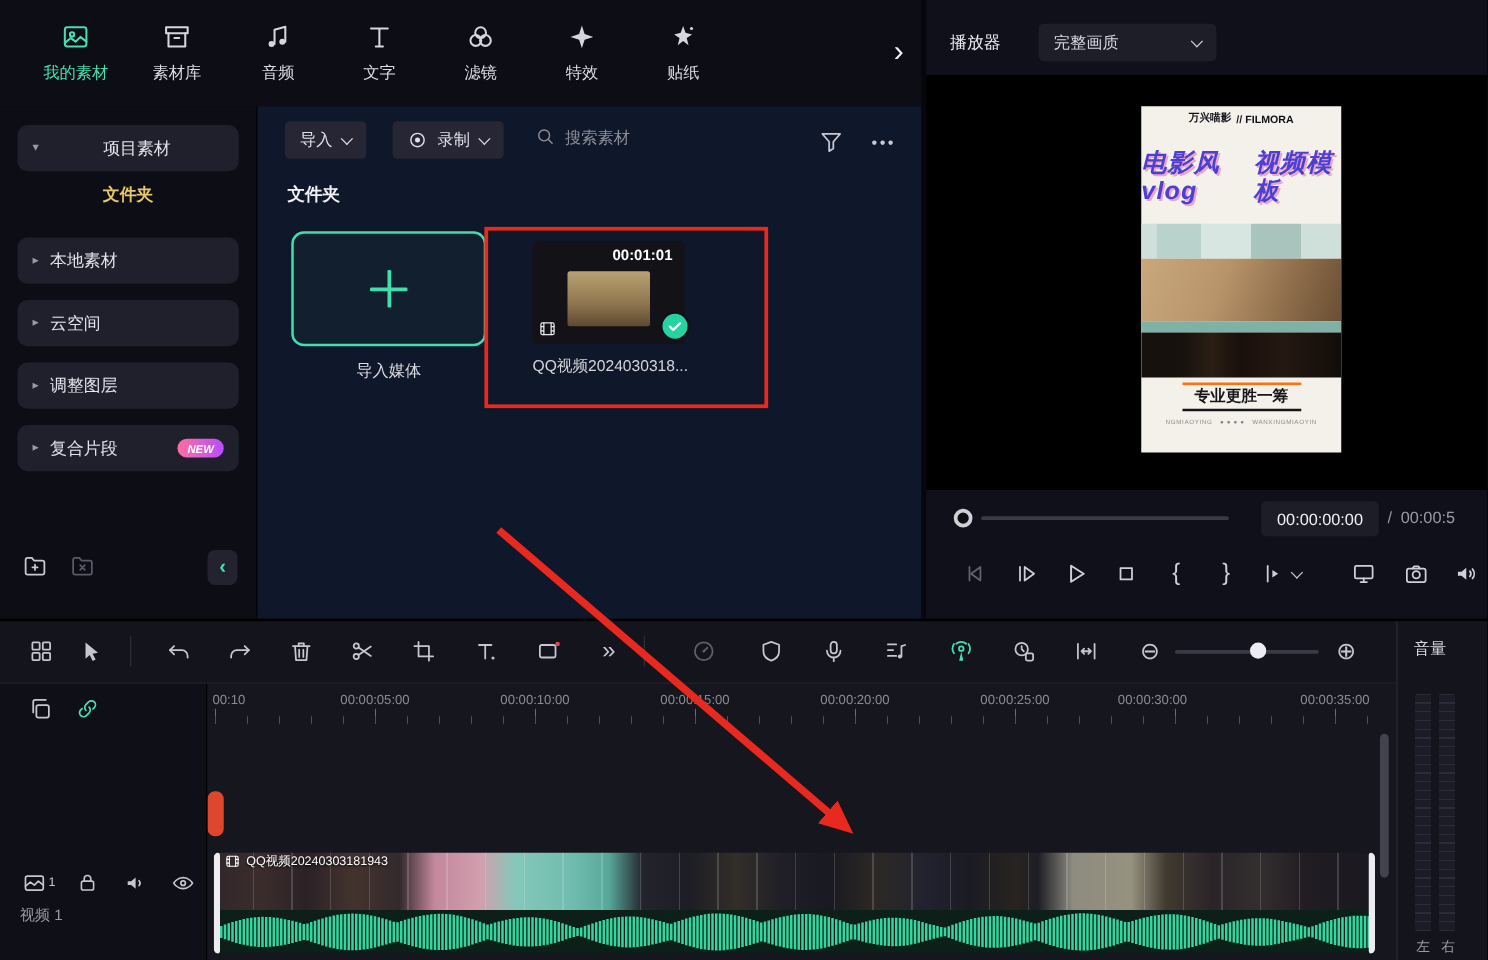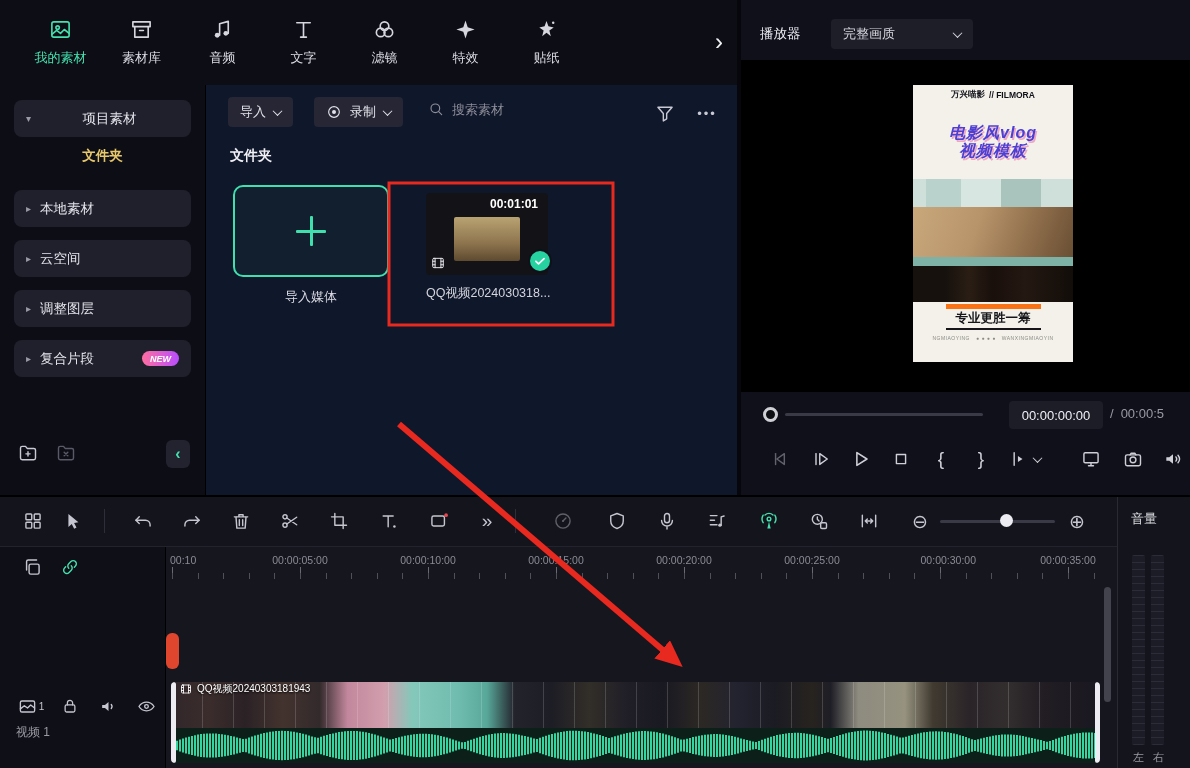--- a/index.html
+++ b/index.html
@@ -46,27 +46,27 @@
   #clip-check{position:absolute;right:-4px;bottom:2px;width:24px;height:24px;border-radius:50%;background:#26d3a0;border:2px solid #10101a;display:flex;align-items:center;justify-content:center}
   #clip-title{position:absolute;left:220px;top:200px;width:200px;font-size:12.5px;color:#d4d4dc;white-space:nowrap}
 
   
   #player{position:absolute;left:741px;top:0;width:449px;height:495px;background:#10101a}
   #player-title{position:absolute;left:19px;top:25px;font-size:13.5px;color:#ececf2}
   #quality-dd{position:absolute;left:90px;top:19px;width:142px;height:30px;background:#1e1e29;border-radius:4px;display:flex;align-items:center;justify-content:space-between;padding:0 12px;font-size:13px;color:#d6d6de;cursor:pointer}
   #stage{position:absolute;left:0;top:60px;width:449px;height:332px;background:#000;overflow:hidden}
   #vcard{position:absolute;left:172px;top:25px;width:160px;height:277px;background:#f4f1ea;display:flex;flex-direction:column;overflow:hidden}
   .v-title{height:20px;display:flex;align-items:center;justify-content:center;gap:4px;font-size:8.5px;font-weight:700;color:#101018}
-  .v-head{height:74px;display:flex;flex-direction:column;align-items:center;justify-content:center;font-size:16px;line-height:1.12;font-weight:800;font-style:italic;color:#4b3fd4;text-shadow:1.5px 1.5px 0 #eda6c4;letter-spacing:1px}
+  .v-head{height:74px;display:flex;flex-direction:row;align-items:center;justify-content:center;font-size:20px;line-height:1.12;font-weight:800;font-style:italic;color:#4b3fd4;text-shadow:1.5px 1.5px 0 #eda6c4;letter-spacing:1px}
   .v-band1{height:28px;background:linear-gradient(90deg,#cfe0db 0 8%,#b9d2cb 8% 30%,#d8e6e1 30% 55%,#a8c4bc 55% 80%,#cfe0db 80%)}
   .v-photo{height:50px;background:linear-gradient(110deg,#c9a87c 0%,#b8946a 40%,#8a6a48 75%,#6a4f34 100%)}
   .v-strip{height:9px;background:#7fb2a6}
   .v-dark{height:36px;background:linear-gradient(90deg,#16110d 0 20%,#2a1e14 35%,#190f0b 50%,#241812 70%,#120d09 100%)}
   .v-slogan{height:30px;display:flex;align-items:center;justify-content:center}
-  .v-slogan span{font-size:12.5px;font-weight:800;color:#15151a;border-top:5px solid #f97316;border-bottom:2px solid #15151a;padding:1px 10px}
+  .v-slogan span{font-size:12.5px;font-weight:800;color:#15151a;border-top:2px solid #f97316;border-bottom:2px solid #15151a;padding:1px 10px}
   .v-tiny{height:12px;display:flex;align-items:center;justify-content:center;gap:6px;font-size:5px;letter-spacing:.5px;color:#8a8a84}
   #prog-knob{position:absolute;left:22px;top:407px;width:15px;height:15px;border-radius:50%;border:3px solid #cfcfd6;background:#0d0d14;cursor:pointer}
   #prog-line{position:absolute;left:44px;top:413px;width:198px;height:3px;background:#3a3a46;border-radius:2px;cursor:pointer}
   #time-box{position:absolute;left:268px;top:401px;width:94px;height:28px;background:#1d1d28;border-radius:4px;display:flex;align-items:center;justify-content:center;font-size:13px;color:#f0f0f5}
   #time-total{position:absolute;left:369px;top:406px;width:78px;display:flex;gap:7px;font-size:13px;color:#9a9aa4;overflow:hidden;white-space:nowrap}
   .pc{position:absolute;top:445px;width:28px;height:28px;display:flex;align-items:center;justify-content:center;color:#cfcfd8;cursor:pointer;font-size:19px}
   .pc.dim{color:#62626c}
 
   
   #timeline{position:absolute;left:0;top:495px;width:1190px;height:273px;background:#14141d;border-top:2px solid #000}
@@ -507,21 +507,21 @@
       <div id="track-name">视频 1</div>
     </div>
 
     <div id="lane">
       <div class="ruler-lbl" style="left:4px">00:10</div>
       <div class="ruler-lbl" style="left:98px;width:72px;text-align:center">00:00:05:00</div>
       <div class="ruler-lbl" style="left:226px;width:72px;text-align:center">00:00:10:00</div>
       <div class="ruler-lbl" style="left:354px;width:72px;text-align:center">00:00:15:00</div>
       <div class="ruler-lbl" style="left:482px;width:72px;text-align:center">00:00:20:00</div>
       <div class="ruler-lbl" style="left:610px;width:72px;text-align:center">00:00:25:00</div>
-      <div class="ruler-lbl" style="left:738px;width:72px;text-align:right">00:00:30:00</div>
+      <div class="ruler-lbl" style="left:720px;width:72px;text-align:center">00:00:30:00</div>
       <div class="ruler-lbl" style="left:866px;width:72px;text-align:center">00:00:35:00</div>
       <div id="ruler-ticks-major"></div>
       <div id="ruler-ticks-minor"></div>
 
       <div id="playhead"></div>
 
       <div id="clip">
         <div id="clip-video-strip"></div>
         <div id="clip-audio-strip">
           <svg width="929" height="35" style="display:block">

